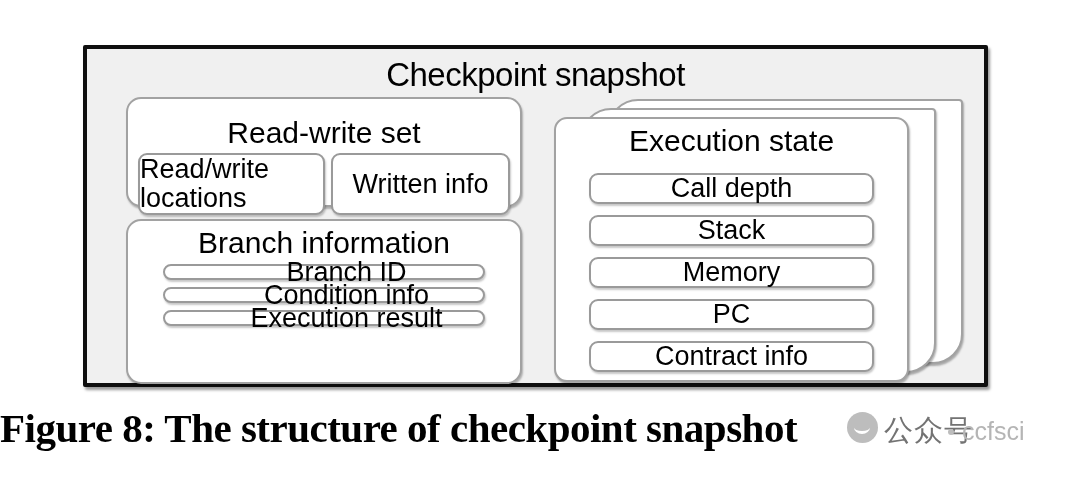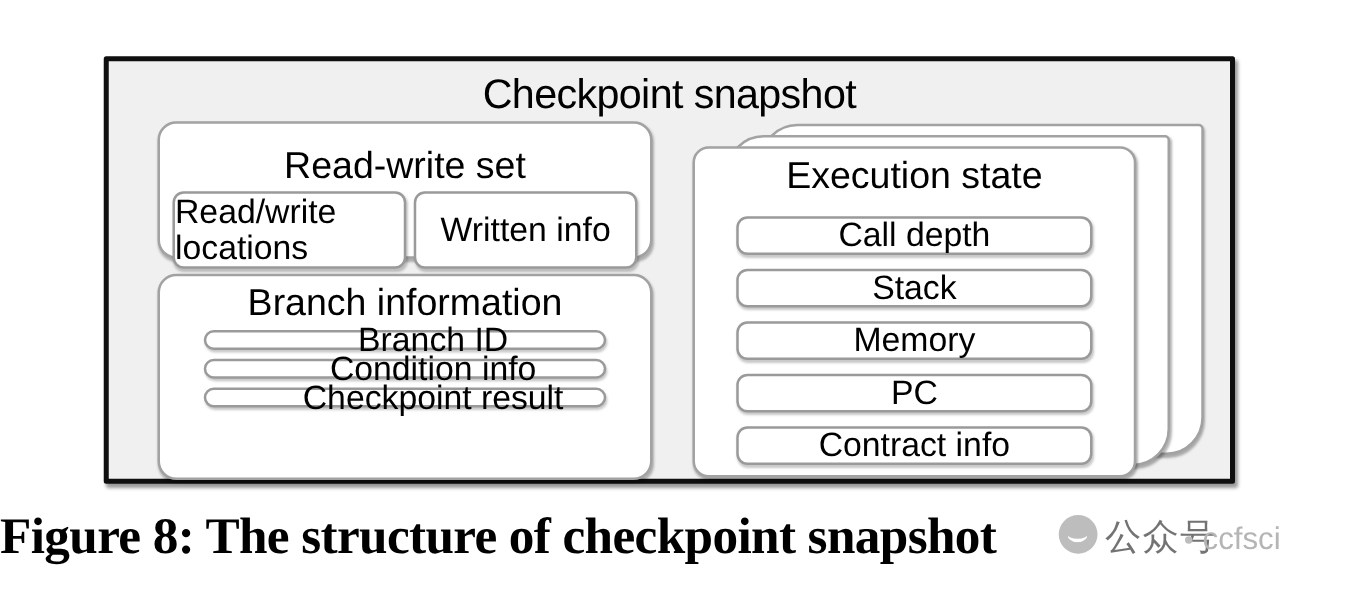--- a/index.html
+++ b/index.html
@@ -93,21 +93,21 @@
       <div class="rw-row">
         <div class="cellbox rw-cell a">Read/write locations</div>
         <div class="cellbox rw-cell b">Written info</div>
       </div>
     </div>
 
     <div class="panel branch-panel">
       <div class="panel-title">Branch information</div>
       <div class="cellbox branch-cell first">Branch ID</div>
       <div class="cellbox branch-cell">Condition info</div>
-      <div class="cellbox branch-cell">Checkpoint result</div>
+      <div class="cellbox branch-cell">Execution result</div>
     </div>
 
     <div class="exec-card exec-back"></div>
     <div class="exec-card exec-mid"></div>
     <div class="exec-card exec-front">
       <div class="panel-title">Execution state</div>
       <div class="cellbox exec-cell first">Call depth</div>
       <div class="cellbox exec-cell">Stack</div>
       <div class="cellbox exec-cell">Memory</div>
       <div class="cellbox exec-cell">PC</div>

